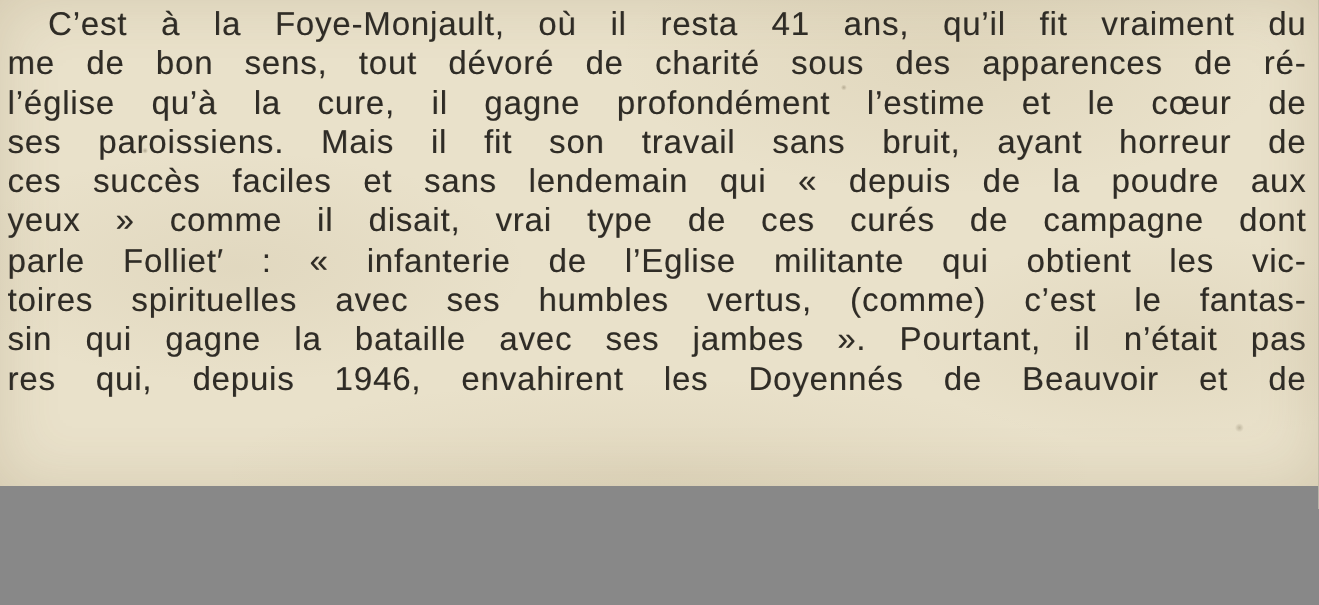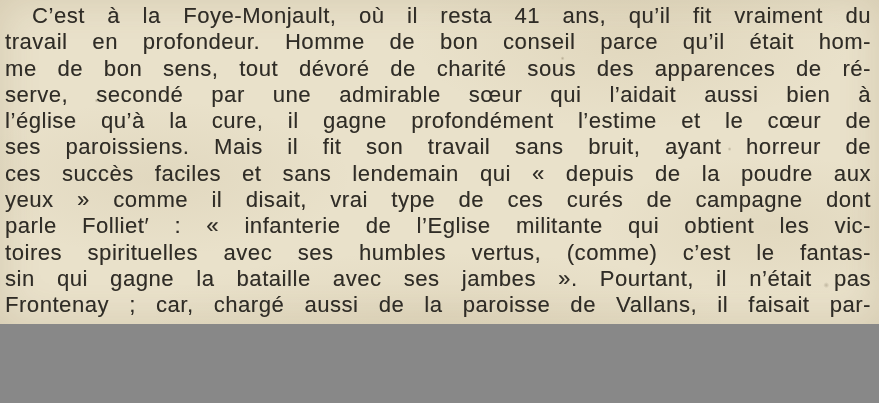--- a/index.html
+++ b/index.html
@@ -47,25 +47,23 @@
   .line.first { text-indent: 27px; }
   .line.last  { text-align-last: left; }
 </style>
 </head>
 <body>
 
 <div class="page">
   <div class="texture"></div>
   <div class="text-block">
       <div class="line first">C’est à la Foye-Monjault, où il resta 41 ans, qu’il fit vraiment du</div>
-      <div class="line">travail en profondeur. Homme de bon conseil parce qu’il était hom-</div>
       <div class="line">me de bon sens, tout dévoré de charité sous des apparences de ré-</div>
-      <div class="line">serve, secondé par une admirable sœur qui l’aidait aussi bien à</div>
       <div class="line">l’église qu’à la cure, il gagne profondément l’estime et le cœur de</div>
       <div class="line">ses paroissiens. Mais il fit son travail sans bruit, ayant horreur de</div>
       <div class="line">ces succès faciles et sans lendemain qui « depuis de la poudre aux</div>
       <div class="line">yeux » comme il disait, vrai type de ces curés de campagne dont</div>
       <div class="line">parle Folliet′ : « infanterie de l’Eglise militante qui obtient les vic-</div>
       <div class="line">toires spirituelles avec ses humbles vertus, (comme) c’est le fantas-</div>
       <div class="line">sin qui gagne la bataille avec ses jambes ». Pourtant, il n’était pas</div>
-      <div class="line">Frontenay ; car, chargé aussi de la paroisse de Vallans, il faisait par-</div>
+      <div class="line">res qui, depuis 1946, envahirent les Doyennés de Beauvoir et de</div>
     </div>
 </div>
 
 </body></html>

